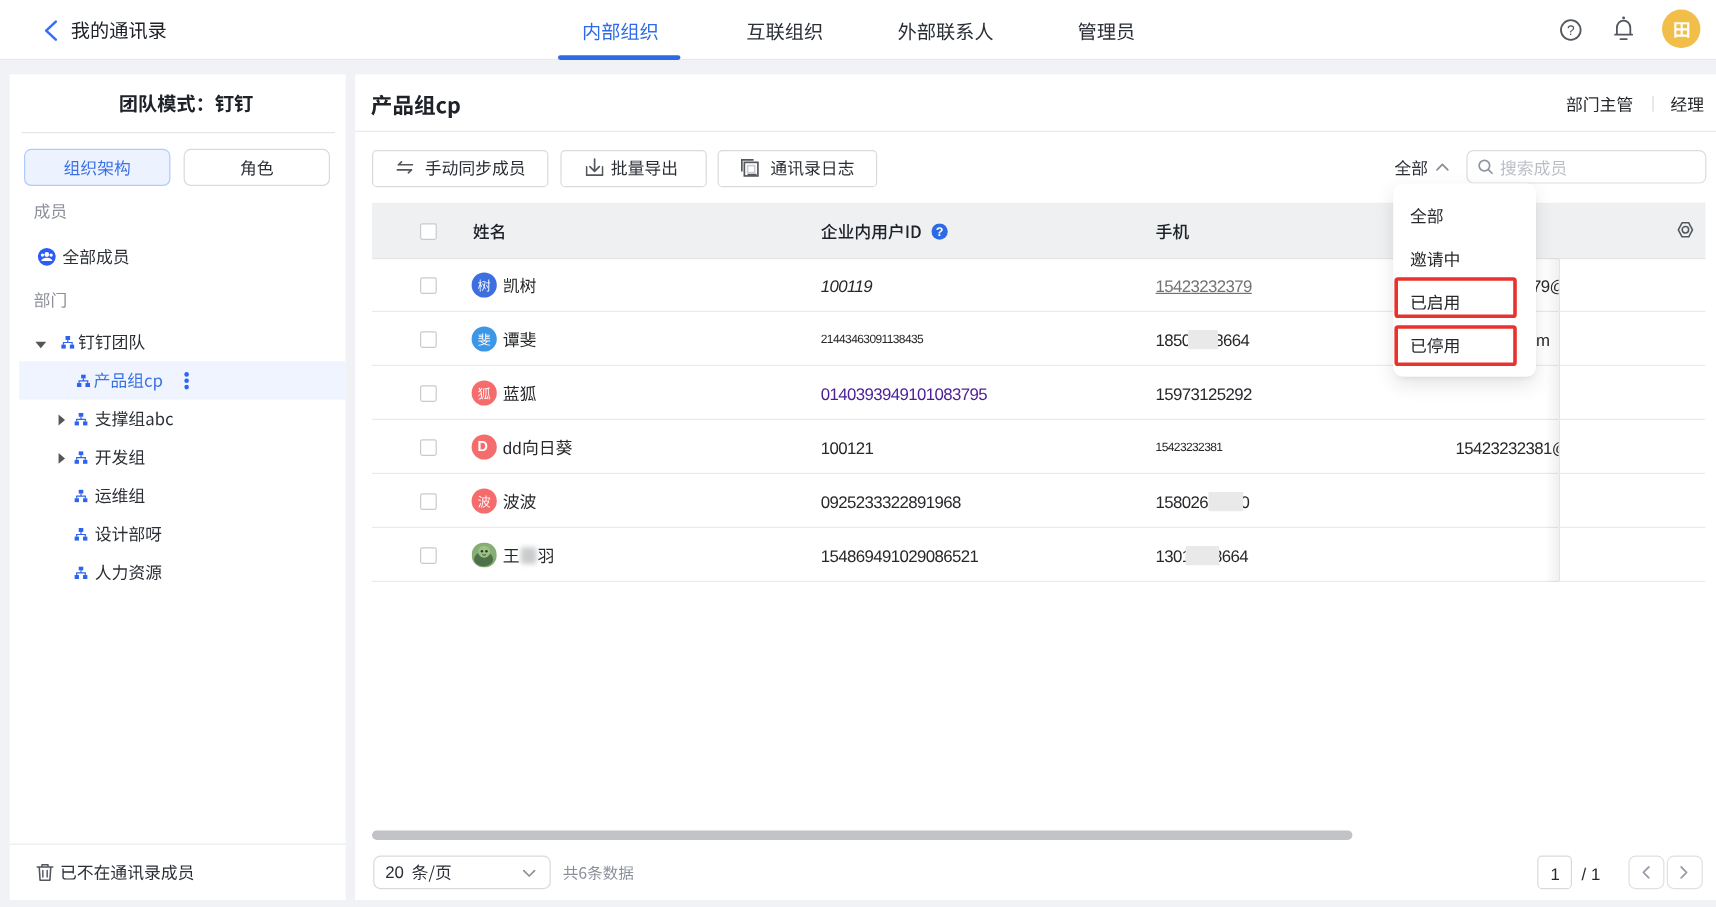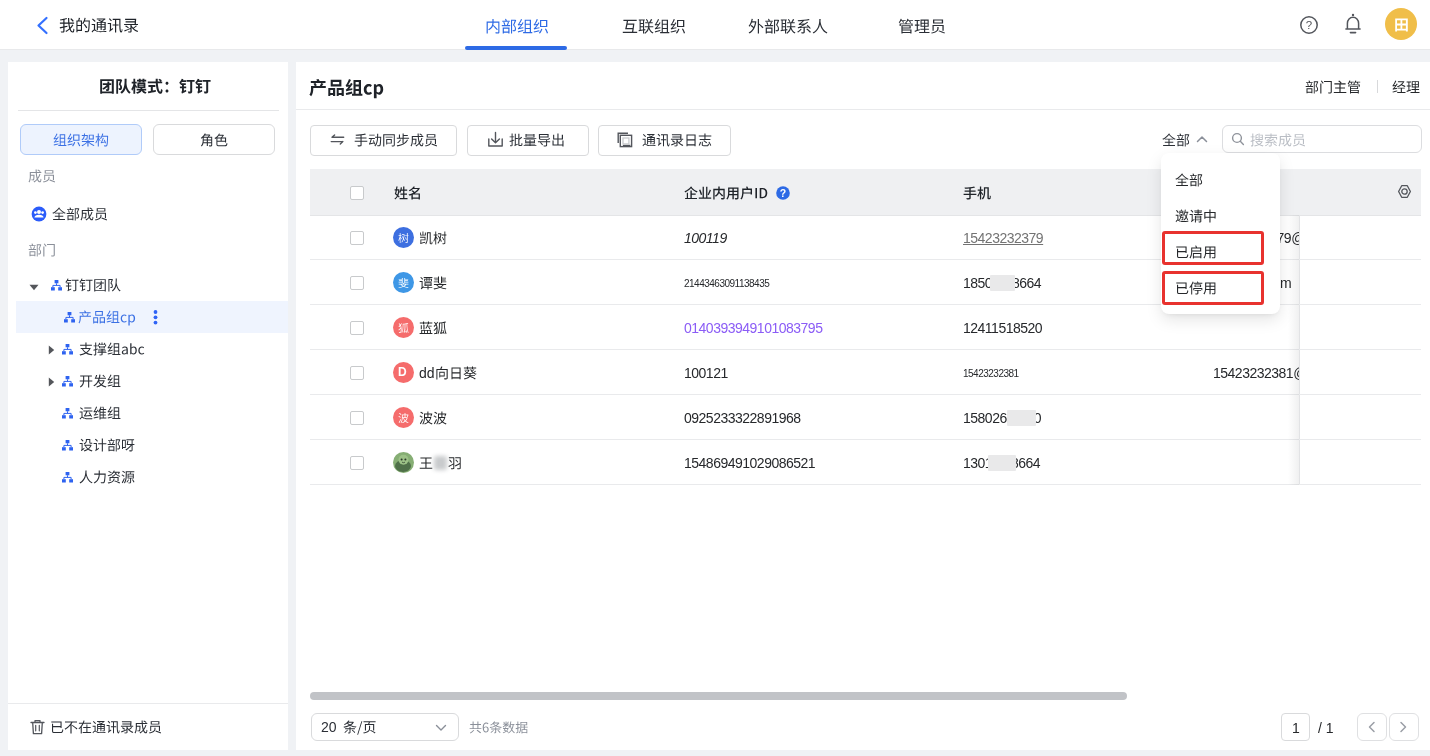--- a/index.html
+++ b/index.html
@@ -269,28 +269,28 @@
   </svg>
 <svg style="position:absolute;left:419px;top:453.5px;" width="16" height="20" viewBox="0 -14.3 16 20">
     <path d="M0.7 -0.5V0.5H13.3V-0.5H7.5V-4.9H12.1V-5.9H7.5V-9.8H12.6V-10.8H1.4V-9.8H6.4V-5.9H2.1V-4.9H6.4V-0.5Z" fill="#26282B"></path>
   </svg>
 <div style="position:absolute;left:434px;top:455.5px;width:13px;height:14px;background:#C9CBCD;filter:blur(2px);border-radius:2px;"></div>
 <svg style="position:absolute;left:448px;top:453.5px;" width="16" height="20" viewBox="0 -14.3 16 20">
     <path d="M7.3 -8.3C8.1 -7.5 9 -6.3 9.5 -5.7L10.3 -6.3C9.8 -6.9 8.9 -8 8.1 -8.8ZM1.1 -8.2C1.8 -7.4 2.7 -6.2 3.2 -5.6L4 -6.1C3.6 -6.8 2.7 -7.9 1.9 -8.7ZM0.5 -2.3 0.9 -1.4C2.2 -2 3.8 -2.9 5.3 -3.8V-0.4C5.3 -0.1 5.2 -0.1 5 -0.1C4.7 -0 3.8 -0 2.8 -0.1C3 0.2 3.2 0.7 3.2 1C4.4 1 5.2 1 5.7 0.8C6.2 0.6 6.3 0.3 6.3 -0.4V-11H0.9V-10H5.3V-4.9C3.5 -3.9 1.7 -2.9 0.5 -2.3ZM6.8 -2.6 7.4 -1.7C8.6 -2.3 10.2 -3.2 11.7 -4.1V-0.4C11.7 -0.2 11.6 -0.1 11.3 -0.1C11 -0 10 -0 9 -0.1C9.2 0.2 9.3 0.7 9.4 1C10.7 1 11.6 1 12.1 0.8C12.6 0.7 12.7 0.3 12.7 -0.4V-11H7.2V-10H11.7V-5.2C9.9 -4.2 8 -3.2 6.8 -2.6Z" fill="#26282B"></path>
   </svg>
 <div style="position:absolute;left:684px;top:237.5px;transform:translateY(-50%);font-size:14px;color:#26282B;font-weight:400;white-space:nowrap;letter-spacing:-0.5px;font-style:italic;">100119</div>
 <div style="position:absolute;left:684px;top:282.5px;transform:translateY(-50%);font-size:10px;color:#26282B;font-weight:400;white-space:nowrap;letter-spacing:-0.5px;">21443463091138435</div>
-<div style="position:absolute;left:684px;top:327.5px;transform:translateY(-50%);font-size:14px;color:#8b5cf6;font-weight:400;white-space:nowrap;letter-spacing:-0.5px;">0140393949101083795</div>
+<div style="position:absolute;left:684px;top:327.5px;transform:translateY(-50%);font-size:14px;color:#4c1d95;font-weight:400;white-space:nowrap;letter-spacing:-0.5px;">0140393949101083795</div>
 <div style="position:absolute;left:684px;top:372.5px;transform:translateY(-50%);font-size:14px;color:#26282B;font-weight:400;white-space:nowrap;letter-spacing:-0.5px;">100121</div>
 <div style="position:absolute;left:684px;top:417.5px;transform:translateY(-50%);font-size:14px;color:#26282B;font-weight:400;white-space:nowrap;letter-spacing:-0.5px;">0925233322891968</div>
 <div style="position:absolute;left:684px;top:462.5px;transform:translateY(-50%);font-size:14px;color:#26282B;font-weight:400;white-space:nowrap;letter-spacing:-0.5px;">154869491029086521</div>
 <div style="position:absolute;left:963px;top:237.5px;transform:translateY(-50%);font-size:14px;color:#737373;font-weight:400;white-space:nowrap;letter-spacing:-0.5px;text-decoration:underline;">15423232379</div>
 <div style="position:absolute;left:963px;top:282.5px;transform:translateY(-50%);font-size:14px;color:#26282B;font-weight:400;white-space:nowrap;letter-spacing:-0.5px;">18501118664</div>
 <div style="position:absolute;left:990px;top:275.0px;width:24.5px;height:15.5px;background:#E9E9EA;border-radius:1px;"></div>
-<div style="position:absolute;left:963px;top:327.5px;transform:translateY(-50%);font-size:14px;color:#26282B;font-weight:400;white-space:nowrap;letter-spacing:-0.5px;">12411518520</div>
+<div style="position:absolute;left:963px;top:327.5px;transform:translateY(-50%);font-size:14px;color:#26282B;font-weight:400;white-space:nowrap;letter-spacing:-0.5px;">15973125292</div>
 <div style="position:absolute;left:963px;top:372.5px;transform:translateY(-50%);font-size:10px;color:#26282B;font-weight:400;white-space:nowrap;letter-spacing:-0.5px;">15423232381</div>
 <div style="position:absolute;left:963px;top:417.5px;transform:translateY(-50%);font-size:14px;color:#26282B;font-weight:400;white-space:nowrap;letter-spacing:-0.5px;">15802611100</div>
 <div style="position:absolute;left:1007px;top:410.0px;width:29px;height:15.5px;background:#E9E9EA;border-radius:1px;"></div>
 <div style="position:absolute;left:963px;top:462.5px;transform:translateY(-50%);font-size:14px;color:#26282B;font-weight:400;white-space:nowrap;letter-spacing:-0.5px;">13011118664</div>
 <div style="position:absolute;left:988px;top:455.0px;width:28px;height:15.5px;background:#E9E9EA;border-radius:1px;"></div>
 <div style="position:absolute;left:1211px;top:237.5px;transform:translateY(-50%);font-size:14px;color:#26282B;font-weight:400;white-space:nowrap;letter-spacing:-0.5px;">15423232379@</div>
 <div style="position:absolute;left:1280px;top:282.5px;transform:translateY(-50%);font-size:14px;color:#26282B;font-weight:400;white-space:nowrap;">m</div>
 <div style="position:absolute;left:1213px;top:372.5px;transform:translateY(-50%);font-size:14px;color:#26282B;font-weight:400;white-space:nowrap;letter-spacing:-0.5px;">15423232381@</div>
 <div style="position:absolute;left:1288px;top:215px;width:10.5px;height:270px;background:linear-gradient(to right, rgba(40,44,50,0), rgba(40,44,50,0.07));"></div>
 <div style="position:absolute;left:1298.5px;top:169px;width:122.5px;height:46px;background:#EFF0F2;"></div>

